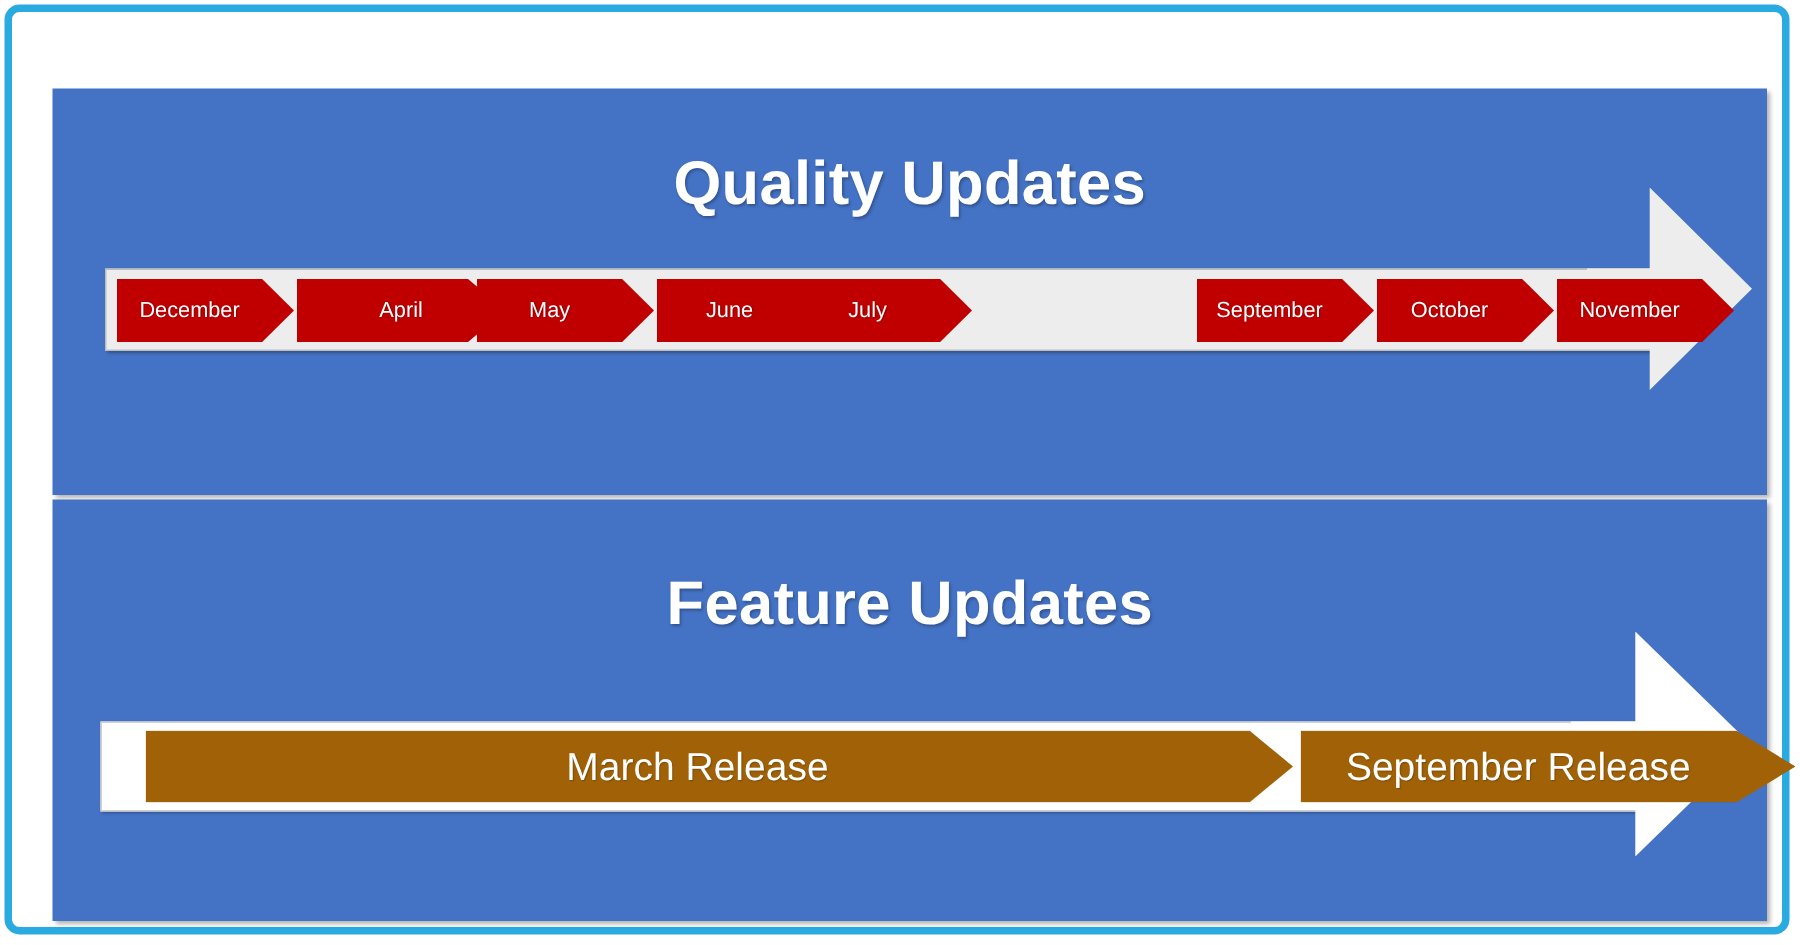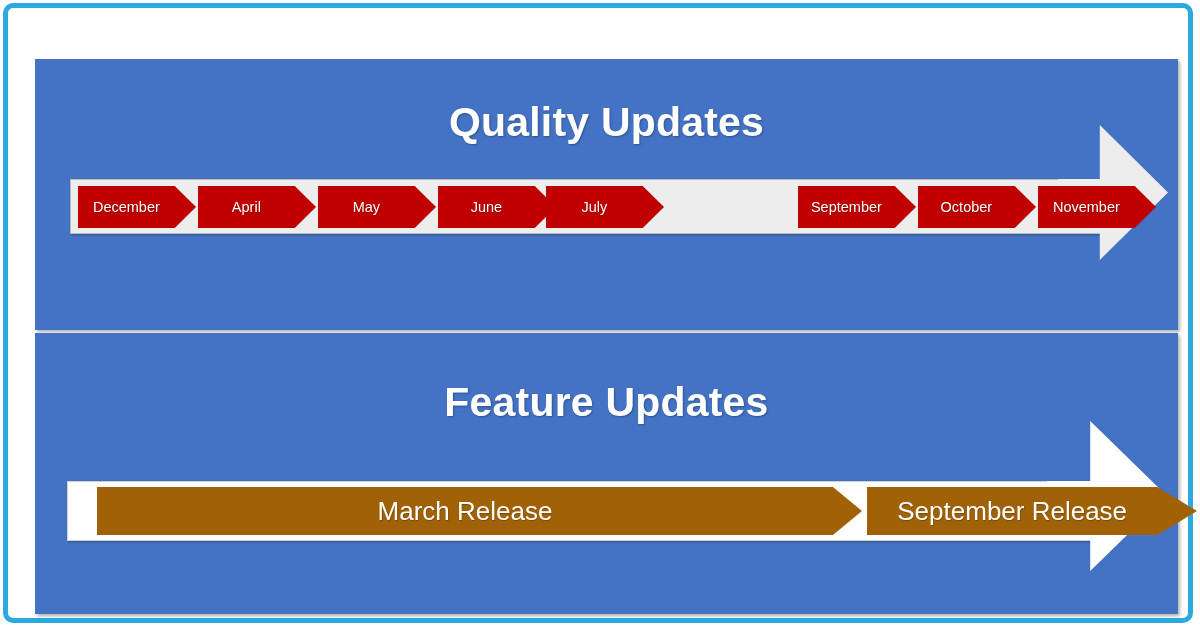--- a/index.html
+++ b/index.html
@@ -176,30 +176,30 @@
     <div class="panel-title">Quality Updates</div>
 
     <div id="quality-timeline">
 
       <div class="q-shaft"></div>
       <div class="q-head"></div>
 
       <div class="chev" style="left:8px;   width:118px;">
         <span>December</span>
       </div>
-      <div class="chev" style="left:128px; width:118px;">
+      <div class="chev" style="left:128px; width:118px;padding-left:21px;">
         <span>April</span>
       </div>
       <div class="chev" style="left:248px; width:118px;">
         <span>May</span>
       </div>
       <div class="chev" style="left:368px; width:118px;">
         <span>June</span>
       </div>
-      <div class="chev" style="left:476px; width:118px;">
+      <div class="chev" style="left:460px; width:118px;">
         <span>July</span>
       </div>
       <div class="chev" style="left:728px; width:118px;">
         <span>September</span>
       </div>
       <div class="chev" style="left:848px; width:118px;">
         <span>October</span>
       </div>
       <div class="chev" style="left:968px; width:118px;">
         <span>November</span>

